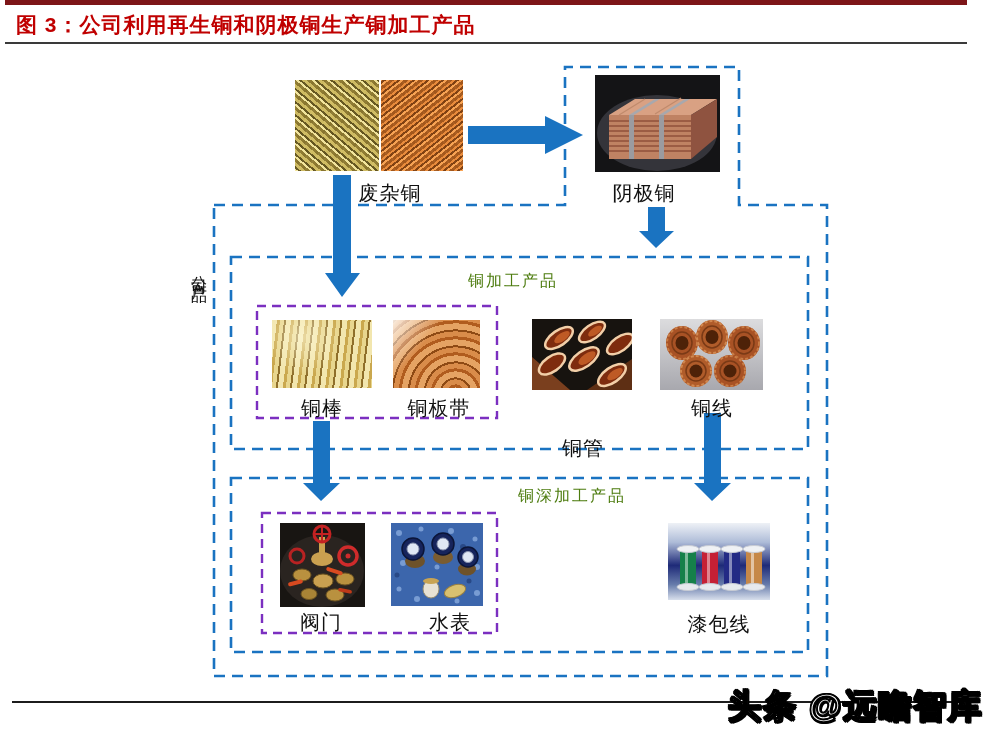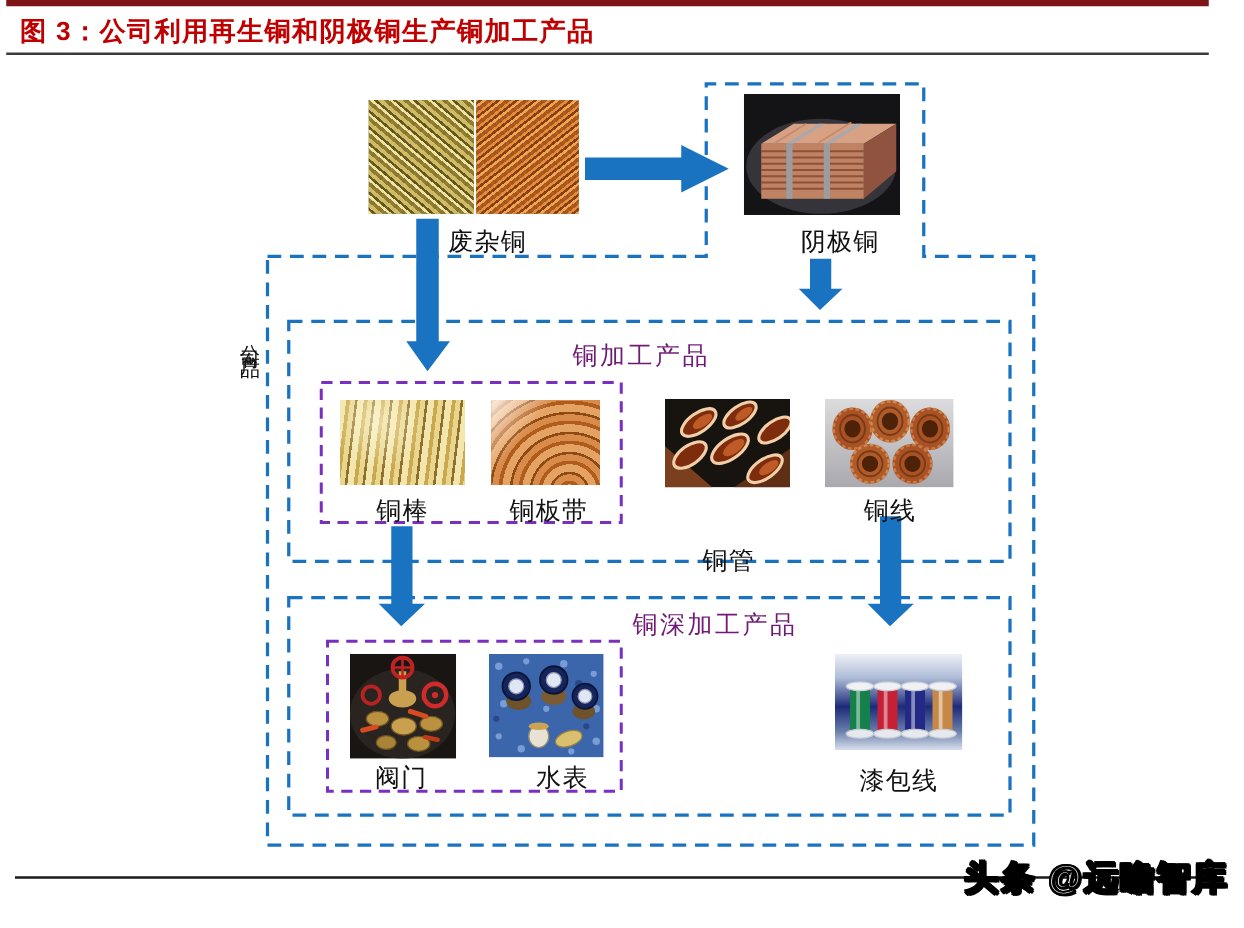--- a/index.html
+++ b/index.html
@@ -14,22 +14,22 @@
 
   
   .overlay{position:absolute;left:0;top:0;width:995px;height:742px;}
   .bdash{fill:none;stroke:var(--flow-blue,#1a73c1);stroke-width:2.6;stroke-dasharray:11 7;}
   .pdash{fill:none;stroke:var(--group-purple,#7b2fc0);stroke-width:2.4;stroke-dasharray:9 6;}
   .arr{fill:var(--flow-blue,#1a73c1);stroke:none;}
 
   
   .vlabel{position:absolute;left:188px;top:263px;writing-mode:vertical-rl;font-size:16px;
           letter-spacing:4px;color:#111;}
-  .glabel{position:absolute;transform:translateX(-50%);font-size:20px;letter-spacing:2px;
-          color:#701a75;white-space:nowrap;}
+  .glabel{position:absolute;transform:translateX(-50%);font-size:16px;letter-spacing:2px;
+          color:#4d7c0f;white-space:nowrap;}
   .nlabel{position:absolute;transform:translateX(-50%);font-size:20px;letter-spacing:1px;
           color:#111;white-space:nowrap;}
 
   
   .photo{position:absolute;overflow:hidden;}
   .photo svg{display:block;width:100%;height:100%;}
   .ph-scrapa{background-color:#8a7a38;background-image:
      repeating-linear-gradient(40deg, rgba(245,232,160,.95) 0 2px, rgba(96,82,30,.9) 2px 4px,
        rgba(210,190,100,.95) 4px 7px, rgba(140,120,48,.9) 7px 10px),
      repeating-linear-gradient(-50deg, rgba(255,245,190,.6) 0 2px, rgba(70,58,18,.55) 2px 5px,
@@ -44,21 +44,21 @@
   .ph-strip{background-color:#d98c4a;background-image:
      linear-gradient(130deg, rgba(255,248,240,.9) 0%, rgba(255,248,240,0) 35%),
      repeating-radial-gradient(circle at 72% 108%, #e5a363 0 6px, #b05c1e 6px 9px,
        #d98c4a 9px 14px, #8e4a14 14px 16px);}
 
   
   .bottom-rule{position:absolute;left:12px;top:701px;width:955px;height:2px;background:#1c1c1c;}
   .source{position:absolute;left:22px;top:710px;font-size:17px;font-weight:600;
           letter-spacing:3px;color:#111;white-space:nowrap;}
   .watermark{position:absolute;right:12px;top:684px;font-family:"Liberation Sans",sans-serif;
-          font-size:27px;font-weight:800;letter-spacing:2px;color:#fff;white-space:nowrap;
+          font-size:33px;font-weight:800;letter-spacing:2px;color:#fff;white-space:nowrap;
           -webkit-text-stroke:1.5px #000;
           text-shadow:2px 2px 0 #000,-1px -1px 0 #000,1px -1px 0 #000,-1px 1px 0 #000,2px 0 0 #000,0 2px 0 #000;}
 </style>
 </head>
 <body>
 
 <div class="stage">
 
   <div class="top-bar"></div>
   <h1 class="title">图 3：公司利用再生铜和阴极铜生产铜加工产品</h1>
@@ -290,21 +290,21 @@
         <ellipse cx="86" cy="64" rx="11" ry="3.5" fill="#e6e9ee" stroke="#c8ccd4"></ellipse>
       </g>
     </svg>
   </div>
 
   <div class="vlabel">公司产品</div>
   <div class="glabel" style="left:513px;top:271px;">铜加工产品</div>
   <div class="glabel" style="left:527px;top:486px;margin-left:45px;">铜深加工产品</div>
 
   <div class="nlabel" style="left:390px;top:180px;">废杂铜</div>
-  <div class="nlabel" style="left:672px;top:180px;">阴极铜</div>
+  <div class="nlabel" style="left:644px;top:180px;">阴极铜</div>
   <div class="nlabel" style="left:322px;top:395px;">铜棒</div>
   <div class="nlabel" style="left:439px;top:395px;">铜板带</div>
   <div class="nlabel" style="left:583px;top:395px;margin-top:40px;">铜管</div>
   <div class="nlabel" style="left:712px;top:395px;">铜线</div>
   <div class="nlabel" style="left:321px;top:609px;">阀门</div>
   <div class="nlabel" style="left:450px;top:609px;">水表</div>
   <div class="nlabel" style="left:719px;top:611px;">漆包线</div>
 
   <div class="bottom-rule"></div>
   <div class="watermark">头条 @远瞻智库</div>

